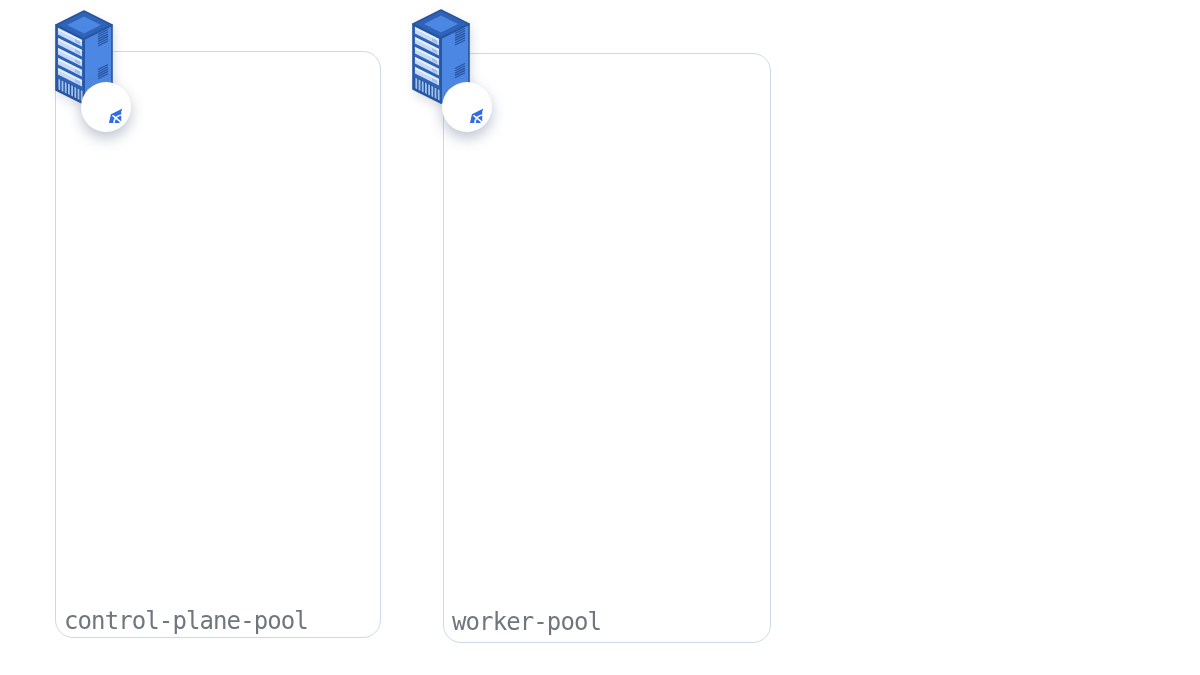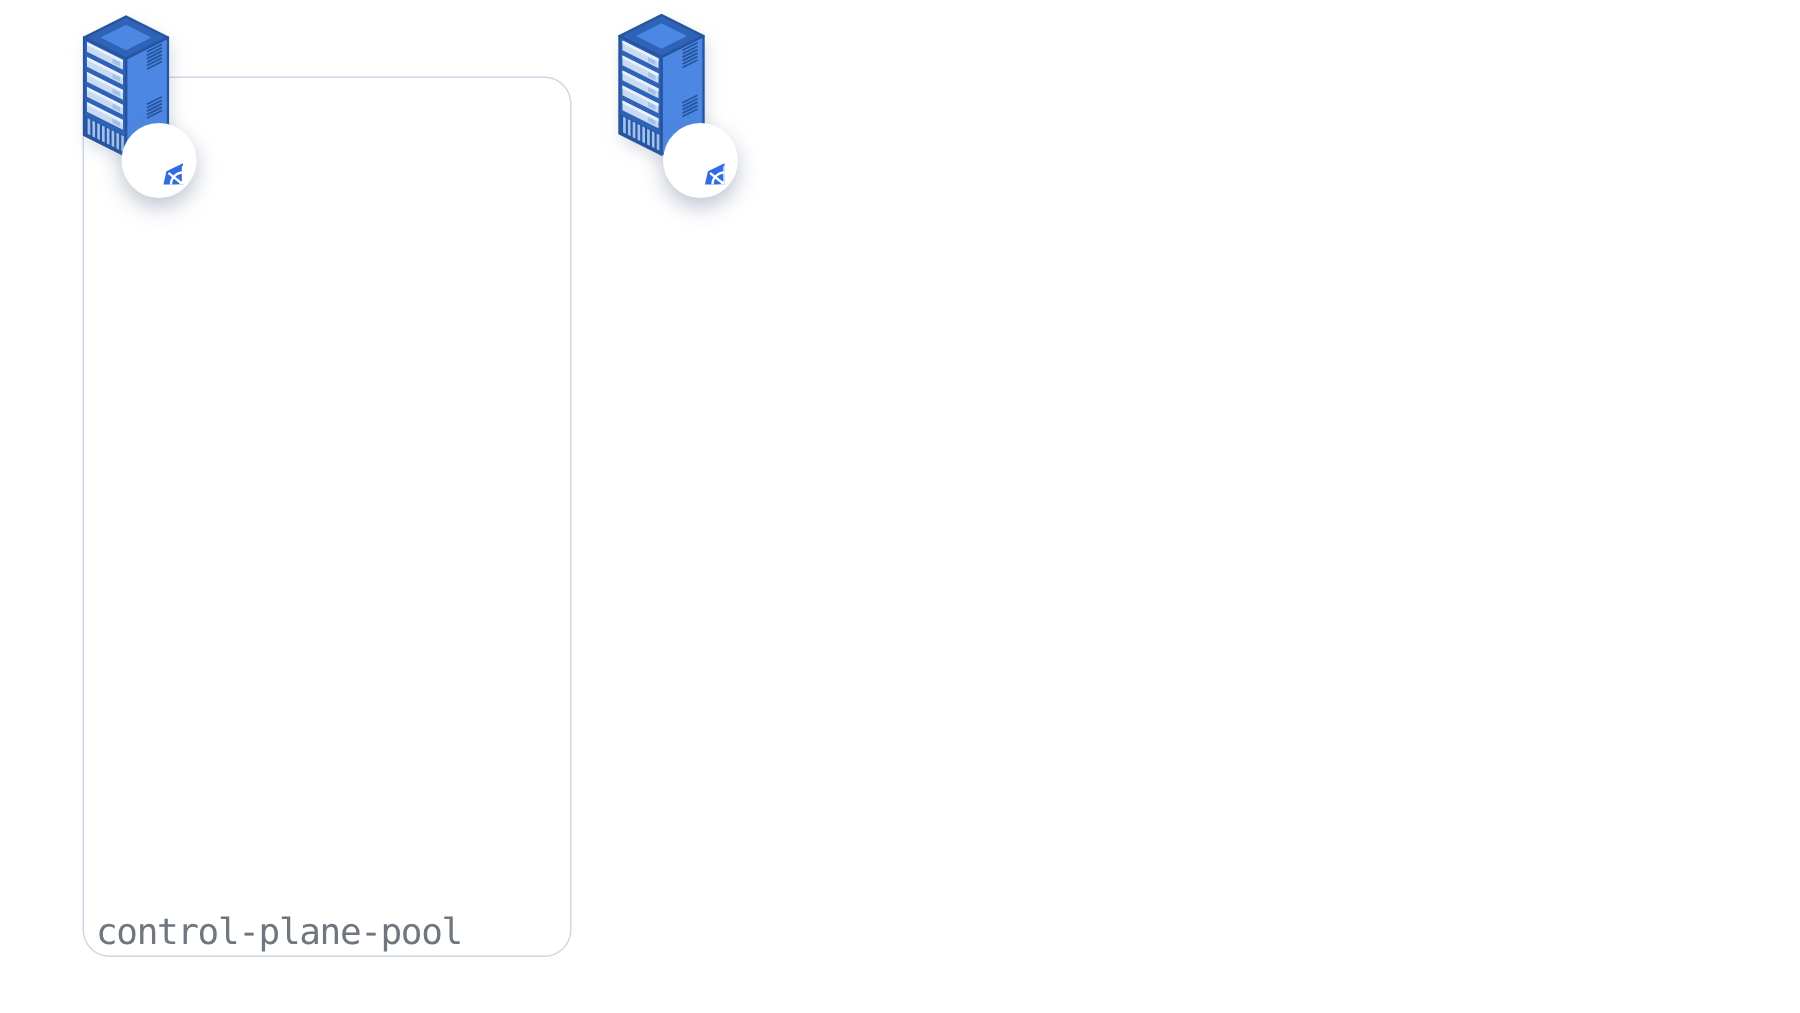--- a/index.html
+++ b/index.html
@@ -105,20 +105,23 @@
     </symbol>
   </defs>
 </svg>
 
 <div id="canvas">
 
   <section class="pool pool-a">
     <div class="pool-label">control-plane-pool</div>
   </section>
 
+  <section class="pool pool-b">
+    <div class="pool-label">worker-pool</div>
+  </section>
 
   <div class="node node-a">
     <svg class="server-svg" width="58" height="97">
       <use href="#sym-server"></use>
     </svg>
     <div class="badge">
       <svg width="31" height="31" viewBox="-17 -17 34 34">
         <use href="#sym-k8s"></use>
       </svg>
     </div>

